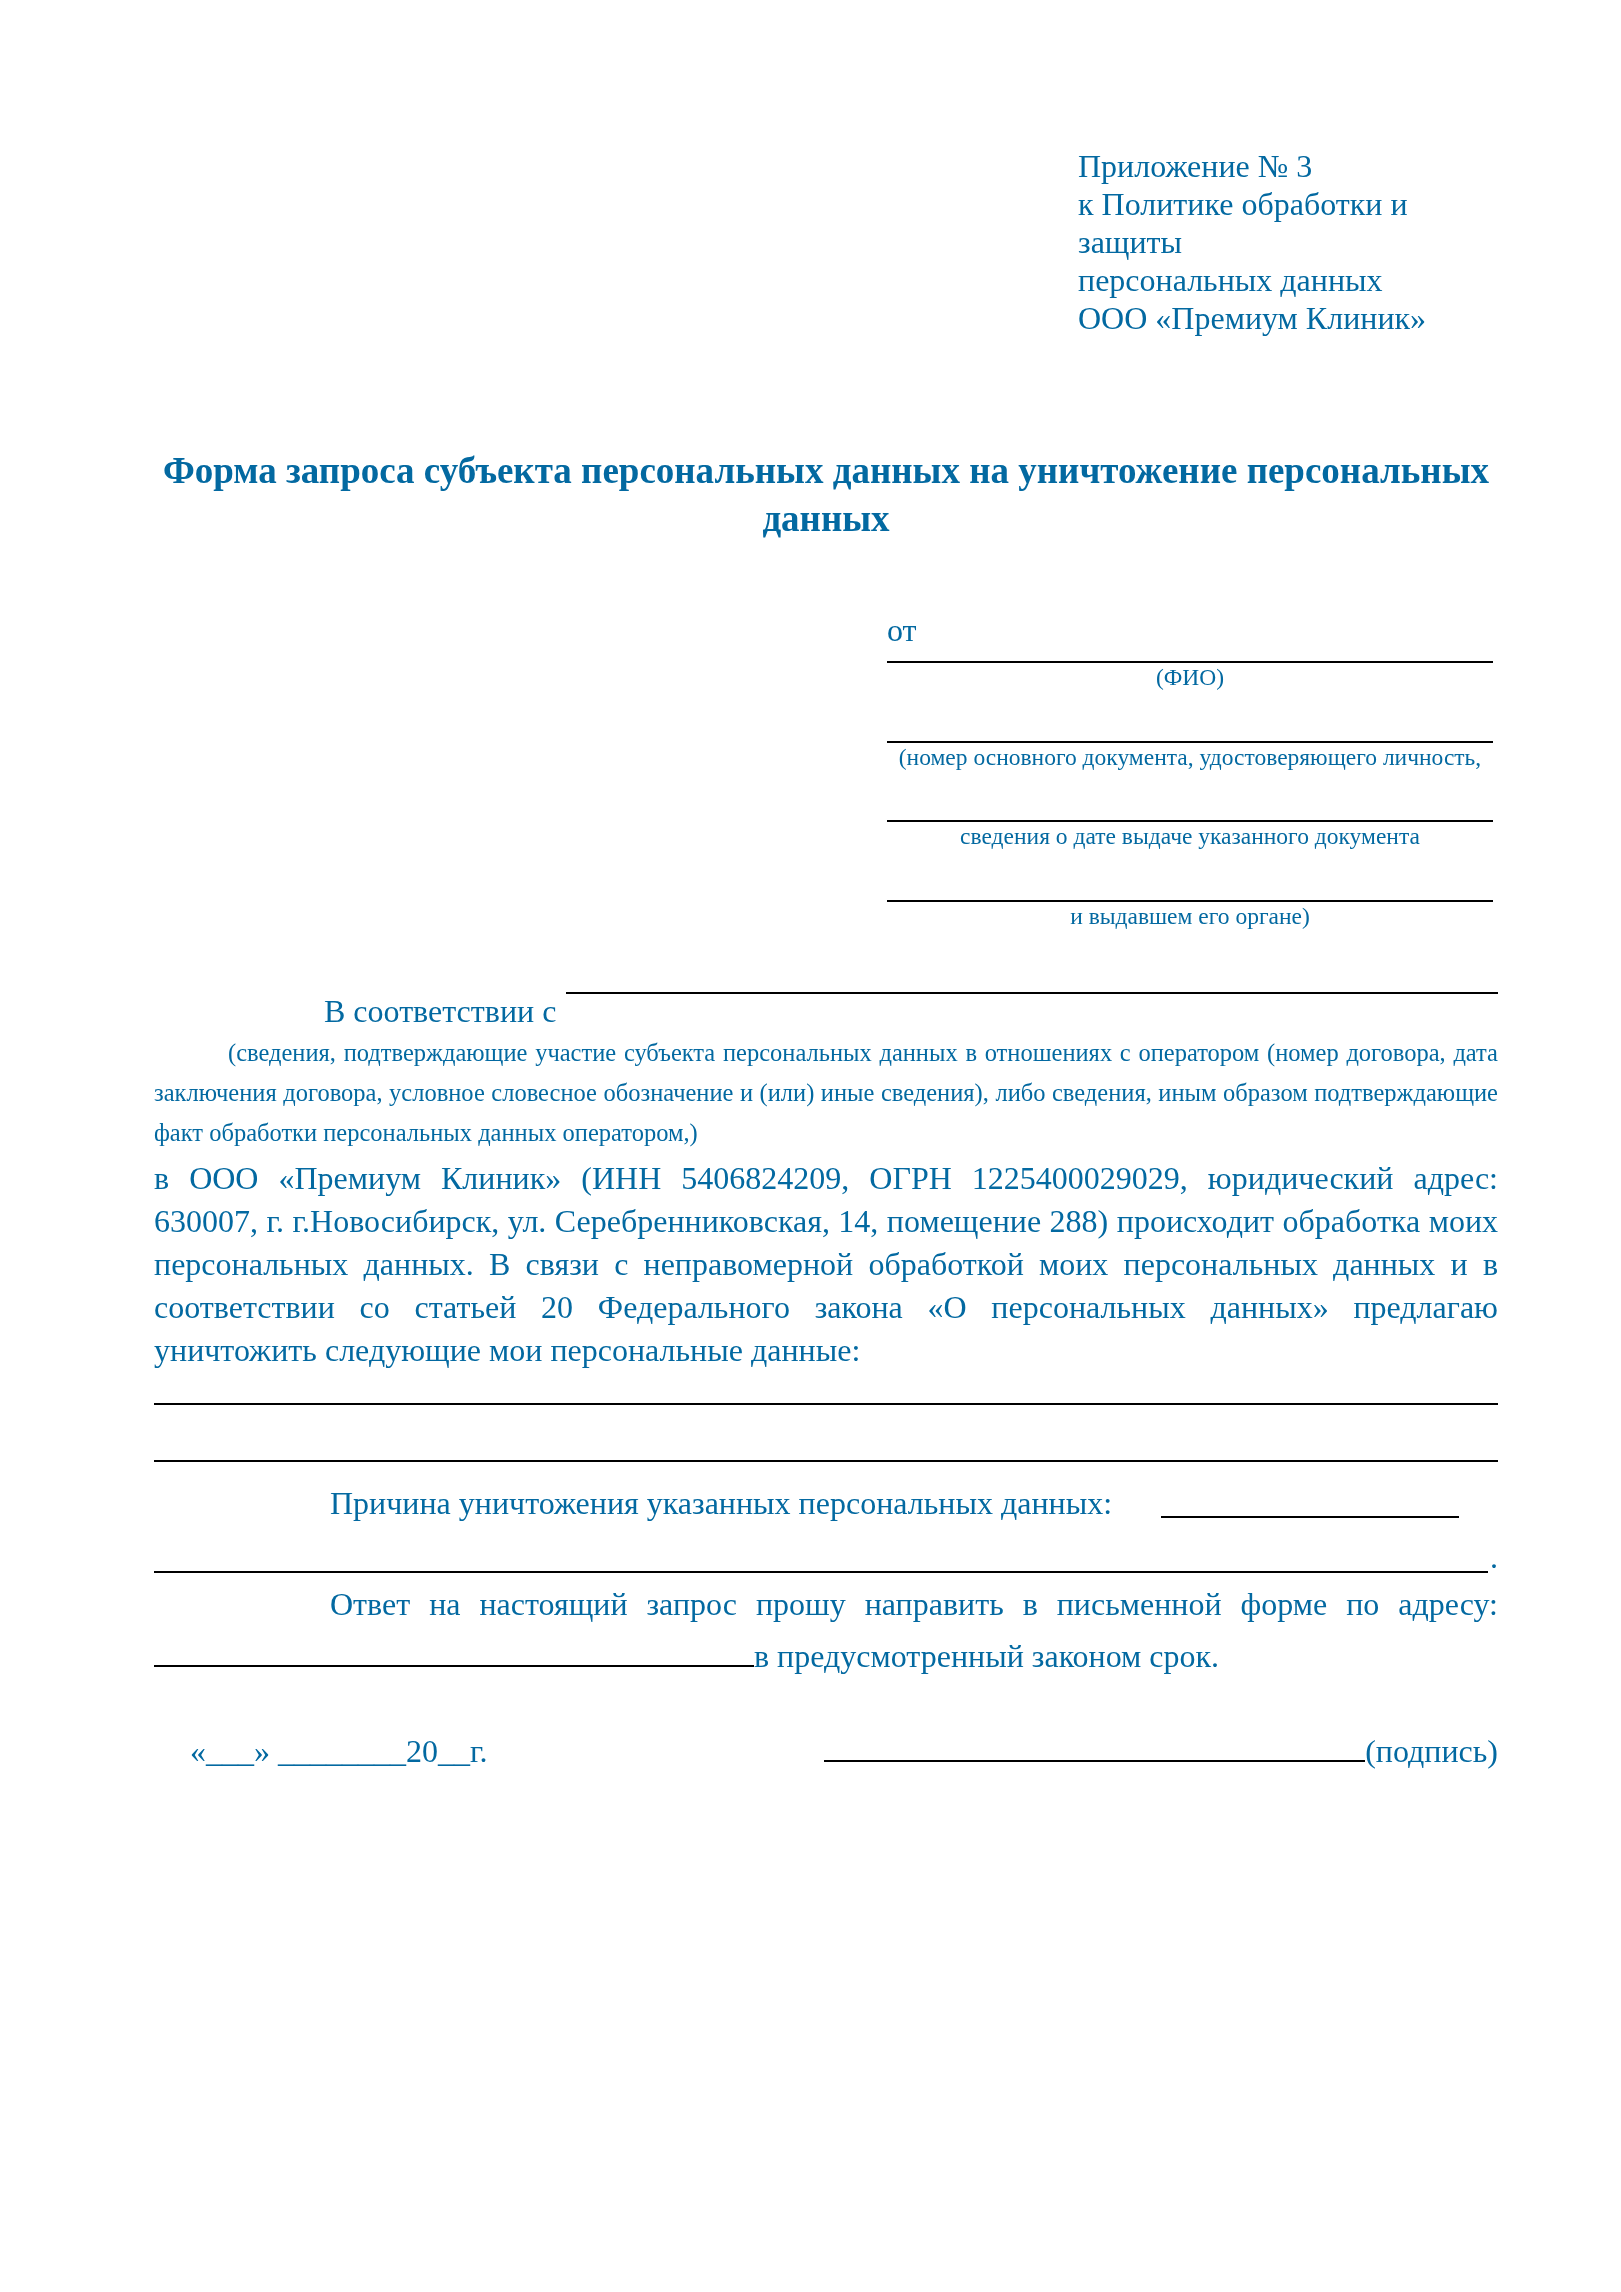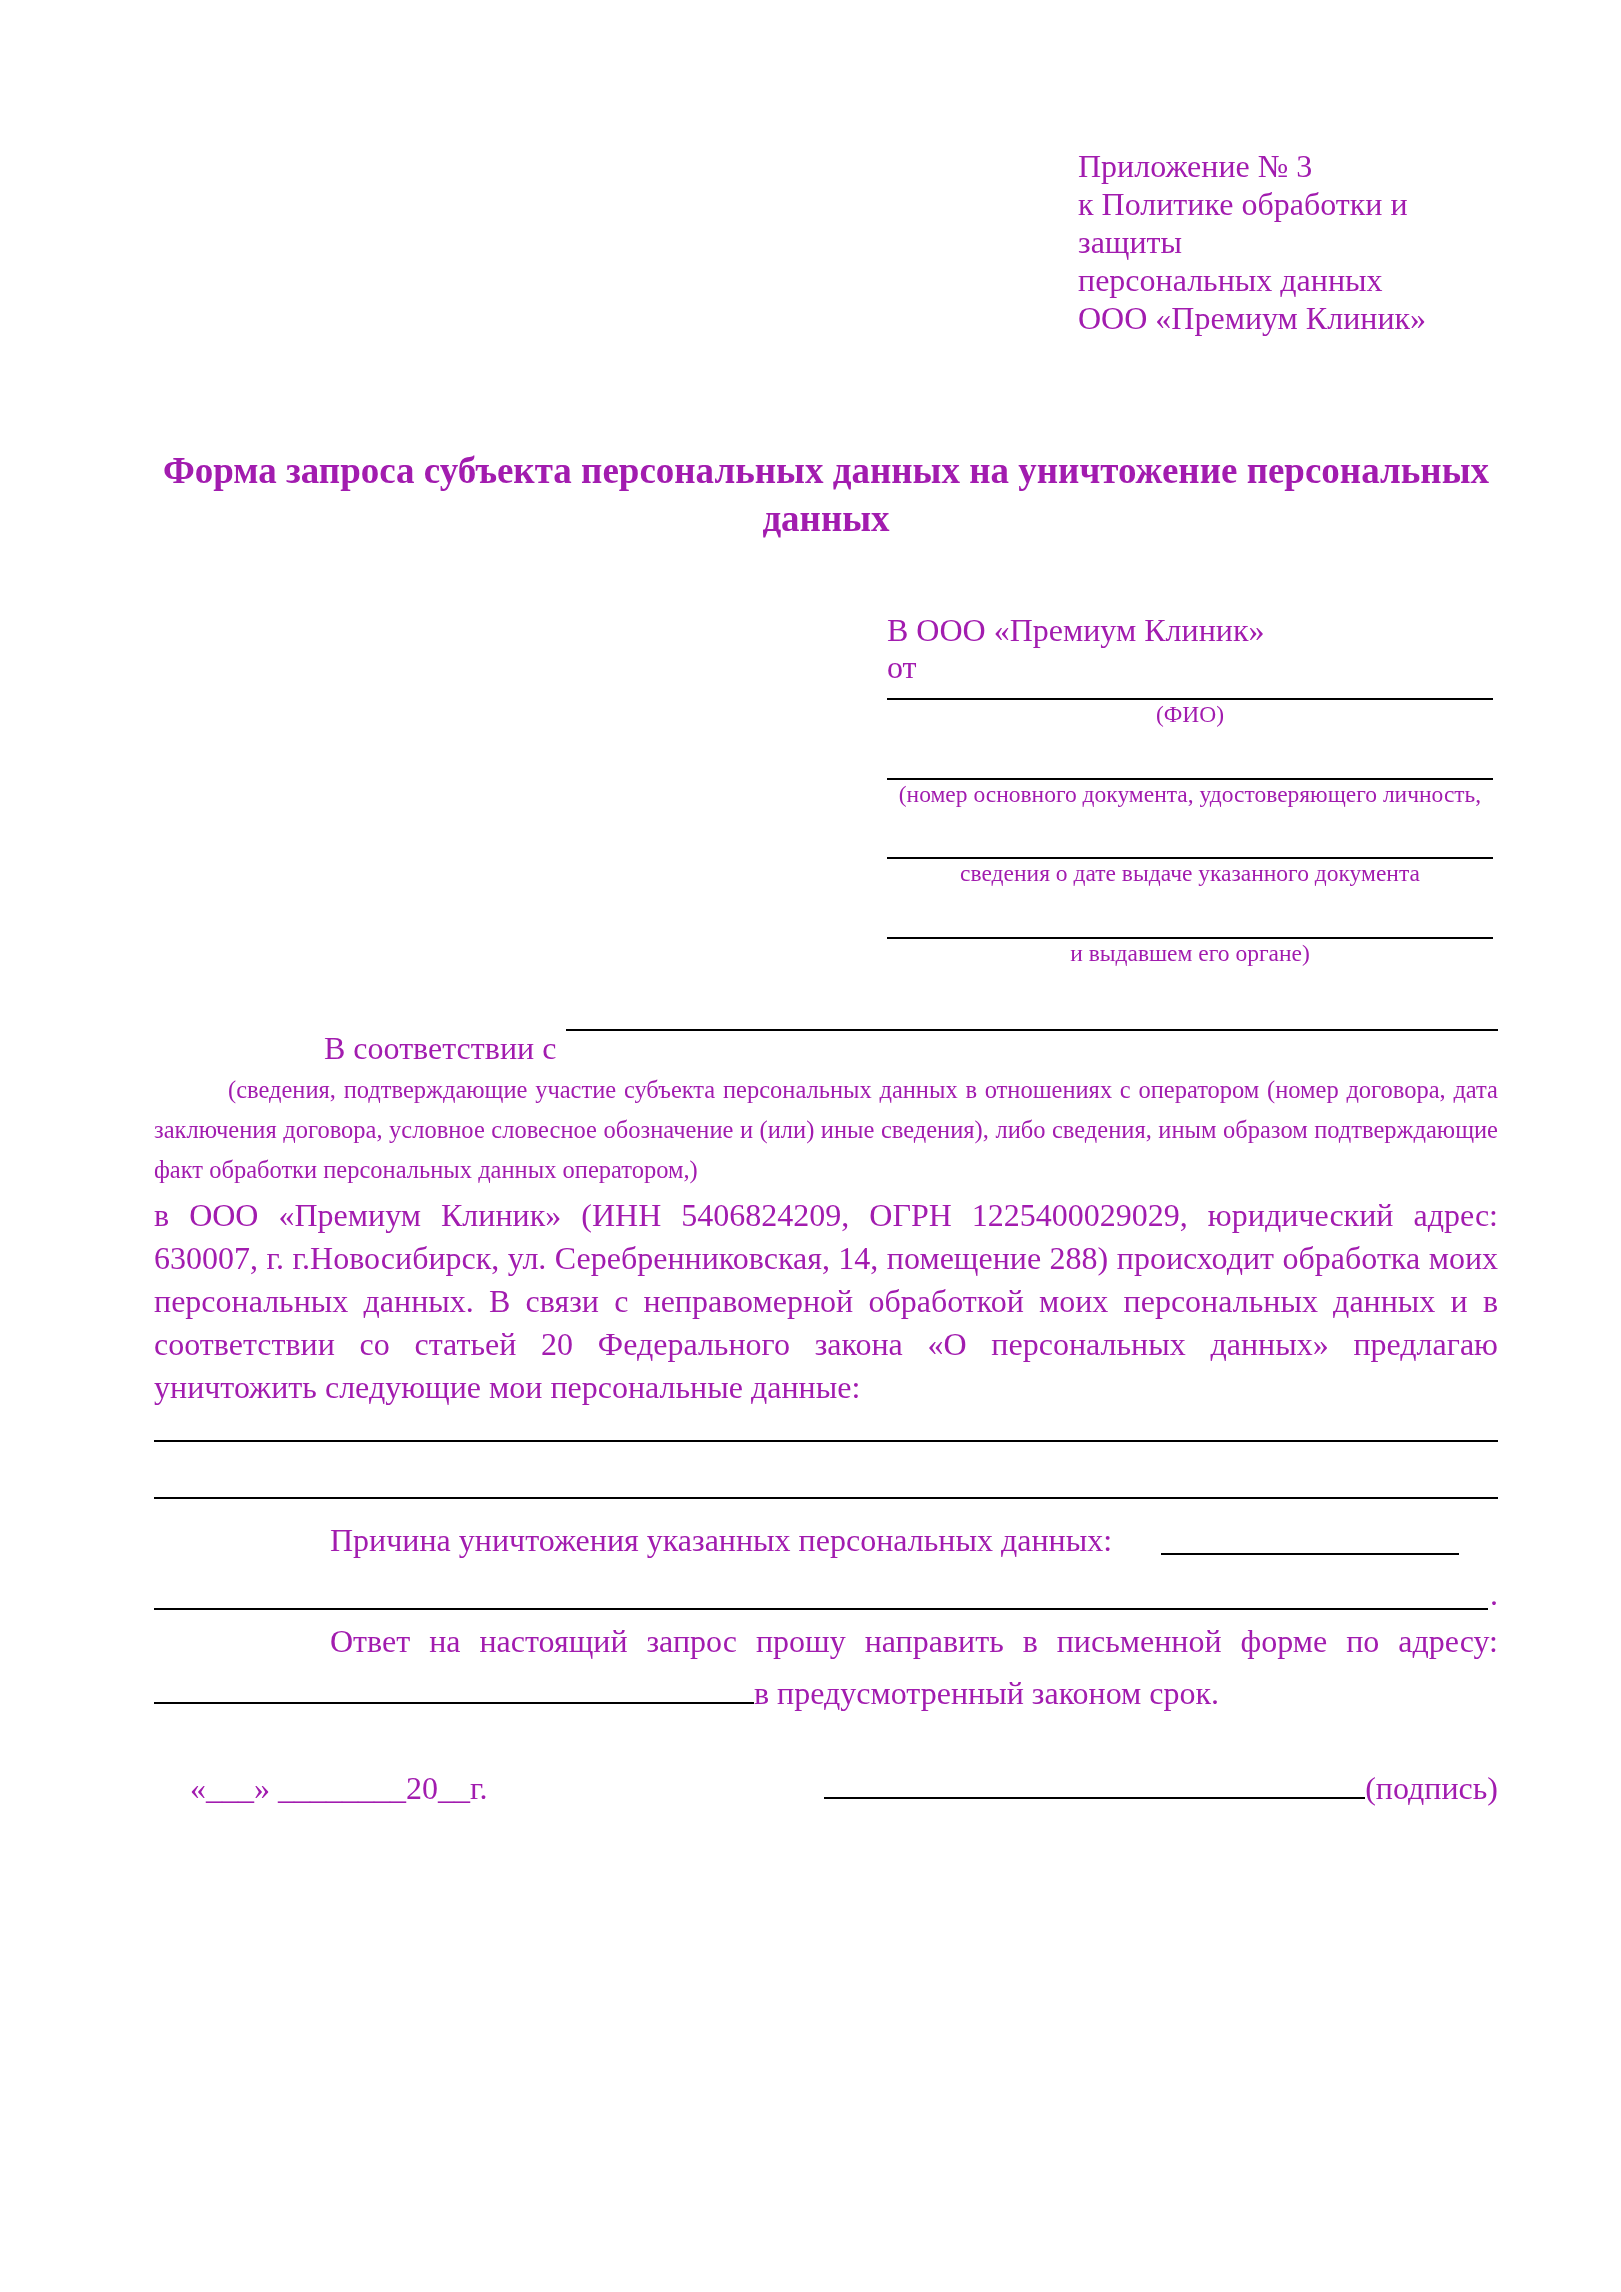--- a/index.html
+++ b/index.html
@@ -1,21 +1,21 @@
 <!DOCTYPE html>
 <html><head>
 <meta charset="utf-8">
 <style>
   html, body { margin: 0; padding: 0; background: #ffffff; }
   .sheet {
     position: relative;
     width: 1621px;
     height: 2293px;
     background: #ffffff;
-    color: #a21caf;
+    color: #0369a1;
     font-family: "Liberation Serif", "DejaVu Serif", serif;
     font-size: 32px;
     line-height: 39px;
     box-sizing: border-box;
     padding: 147px 123px 0 154px;
     overflow: hidden;
   }
 
   
   .appendix { margin-left: 924px; line-height: 38px; }
@@ -133,21 +133,20 @@
   <div class="appendix">
     <div>Приложение № 3</div>
     <div>к Политике обработки и защиты</div>
     <div>персональных данных</div>
     <div>ООО «Премиум Клиник»</div>
   </div>
 
   <h1 class="doc-title">Форма запроса субъекта персональных данных на уничтожение персональных данных</h1>
 
   <div class="addressee">
-    <div>В ООО «Премиум Клиник»</div>
     <div>от</div>
 
     <div class="field">
       <div class="rule"></div>
       <div class="caption">(ФИО)</div>
     </div>
     <div class="field">
       <div class="rule"></div>
       <div class="caption">(номер основного документа, удостоверяющего личность,</div>
     </div>

